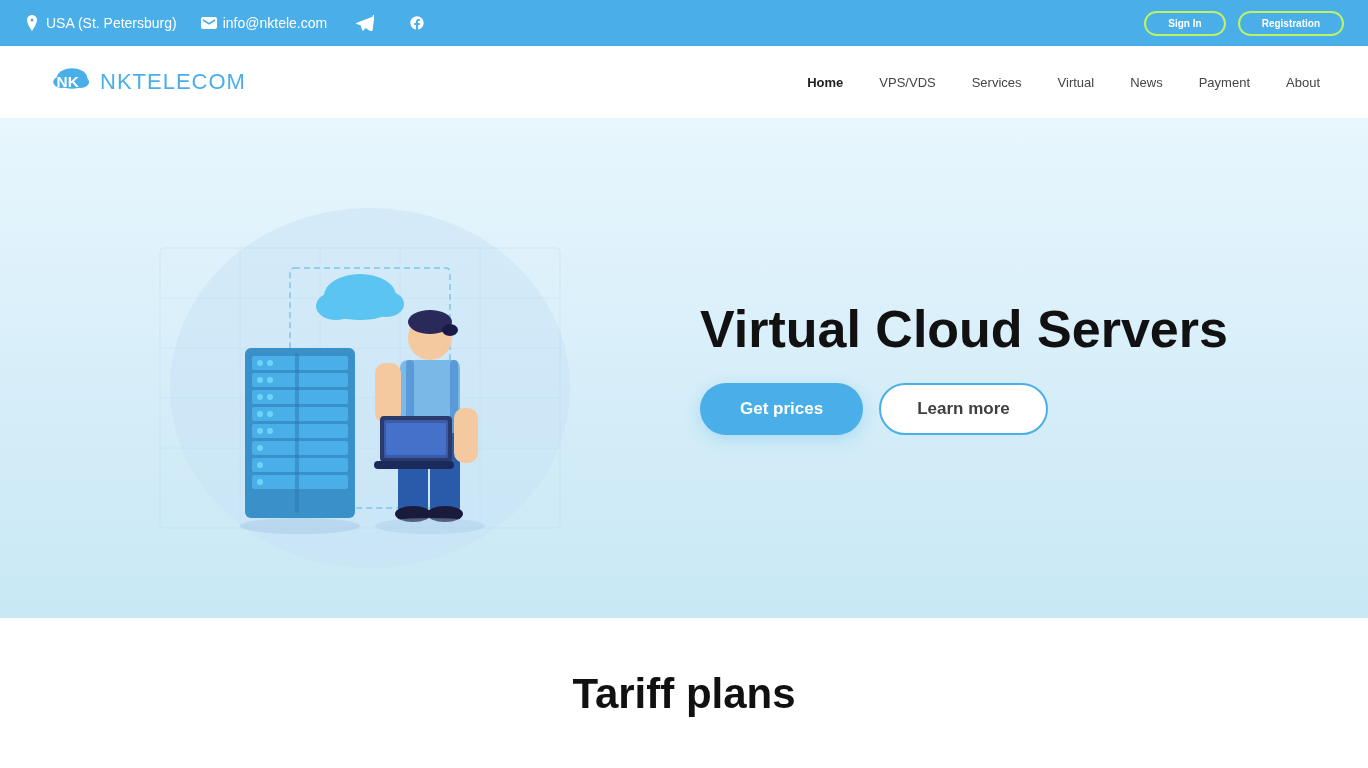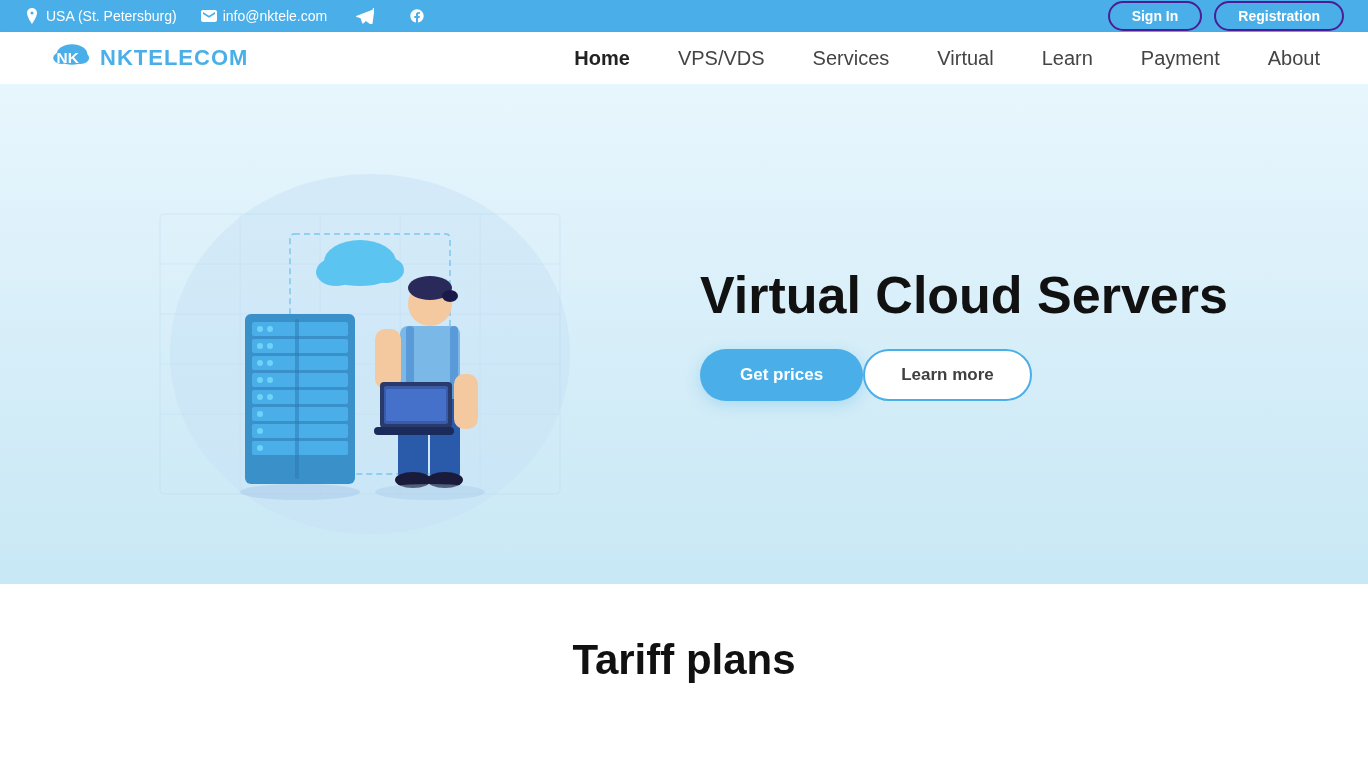--- a/index.html
+++ b/index.html
@@ -1,21 +1,21 @@
 <!DOCTYPE html>
 <html><head>
   <meta charset="utf-8">
   <style>
     * { margin: 0; padding: 0; box-sizing: border-box; }
     body { font-family: 'Segoe UI', Arial, sans-serif; background: #fff; width: 1368px; min-height: 768px; overflow-x: hidden; }
 
     
     .topbar {
       background: #4aafe8;
-      height: 32px;
+      height: 46px;
       display: flex;
       align-items: center;
       padding: 0 24px;
       justify-content: space-between;
     }
     .topbar-left {
       display: flex;
       align-items: center;
       gap: 24px;
     }
@@ -33,70 +33,69 @@
       align-items: center;
       justify-content: center;
       color: #fff;
     }
     .topbar-right {
       display: flex;
       align-items: center;
       gap: 12px;
     }
     .topbar-btn {
-      border: 2px solid #4c1d95;
+      border: 2px solid #bef264;
       background: transparent;
       color: #fff;
       border-radius: 20px;
       padding: 5px 22px;
-      font-size: 14px;
+      font-size: 10px;
       font-weight: 600;
       cursor: pointer;
     }
 
     
     .header {
       background: #fff;
-      height: 52px;
+      height: 72px;
       display: flex;
       align-items: center;
       padding: 0 48px;
       justify-content: space-between;
       box-shadow: 0 1px 4px rgba(0,0,0,0.06);
     }
     .logo {
       display: flex;
       align-items: center;
       gap: 4px;
     }
     .logo-icon {
       width: 48px;
       height: 38px;
     }
     .logo-text {
       font-size: 22px;
-      font-weight: 700;
+      font-weight: 400;
       color: #222;
       letter-spacing: 1px;
     }
     .logo-text span {
       color: #4aafe8;
     }
     nav {
       display: flex;
       align-items: center;
       gap: 36px;
     }
     .nav-item {
-      font-size: 20px;
+      font-size: 13px;
       color: #444;
       cursor: pointer;
       text-decoration: none;
       font-weight: 500;
-      margin-left: 12px;
     }
     .nav-item.active {
       color: #222;
       font-weight: 700;
     }
 
     
     .hero {
       background: linear-gradient(180deg, #e8f6fd 0%, #d4edf8 60%, #c8e8f5 100%);
       min-height: 500px;
@@ -134,20 +133,21 @@
     }
     .hero-subtitle {
       font-size: 18px;
       color: #3a8cc4;
       line-height: 1.6;
       margin-bottom: 36px;
       max-width: 480px;
     }
     .hero-buttons {
       display: flex;
+      gap: 16px;
       align-items: center;
     }
     .btn-primary {
       background: #4aafe8;
       color: #fff;
       border: none;
       border-radius: 28px;
       padding: 16px 40px;
       font-size: 17px;
       font-weight: 700;
@@ -240,21 +240,21 @@
     </svg>
     <span class="logo-text">
       <span style="color:#4aafe8">NK</span><span>TELECOM</span>
     </span>
   </div>
   <nav>
     <a class="nav-item active">Home</a>
     <a class="nav-item">VPS/VDS</a>
     <a class="nav-item">Services</a>
     <a class="nav-item">Virtual</a>
-    <a class="nav-item">Learn</a>
+    <a class="nav-item">News</a>
     <a class="nav-item">Payment</a>
     <a class="nav-item">About</a>
   </nav>
 </header>
 
 <section class="hero">
   <div class="hero-illustration">
     <svg class="hero-svg-container" viewBox="0 0 560 400" xmlns="http://www.w3.org/2000/svg">
 
       <ellipse cx="290" cy="220" rx="200" ry="180" fill="#c8e2f5" opacity="0.5"></ellipse>

